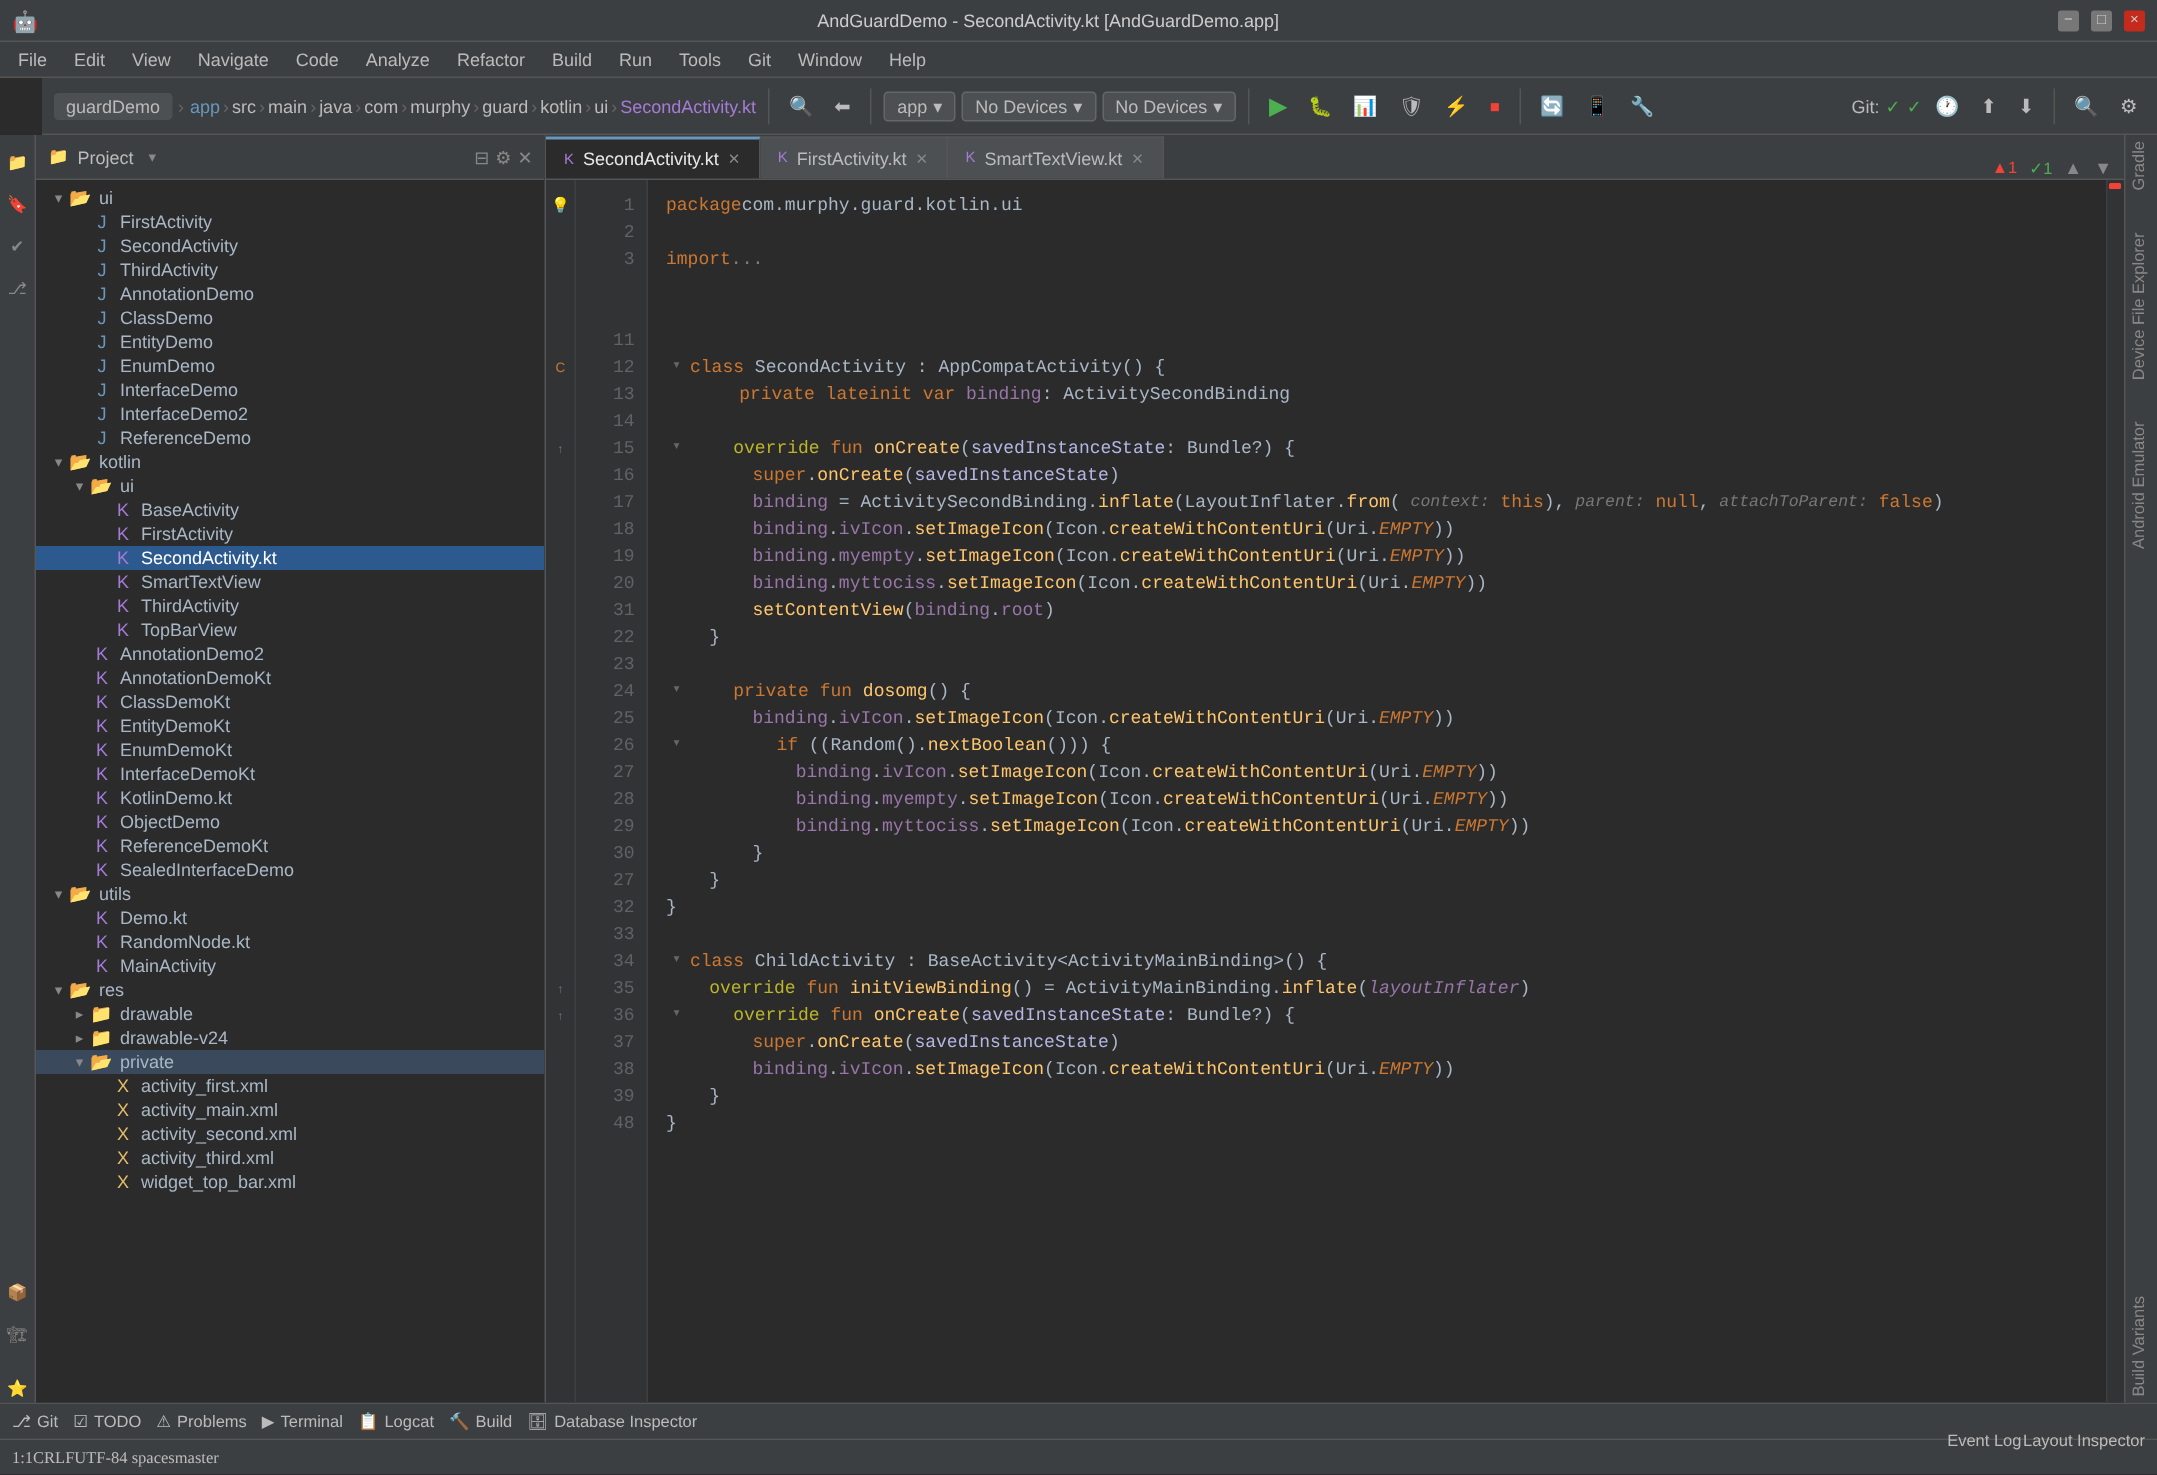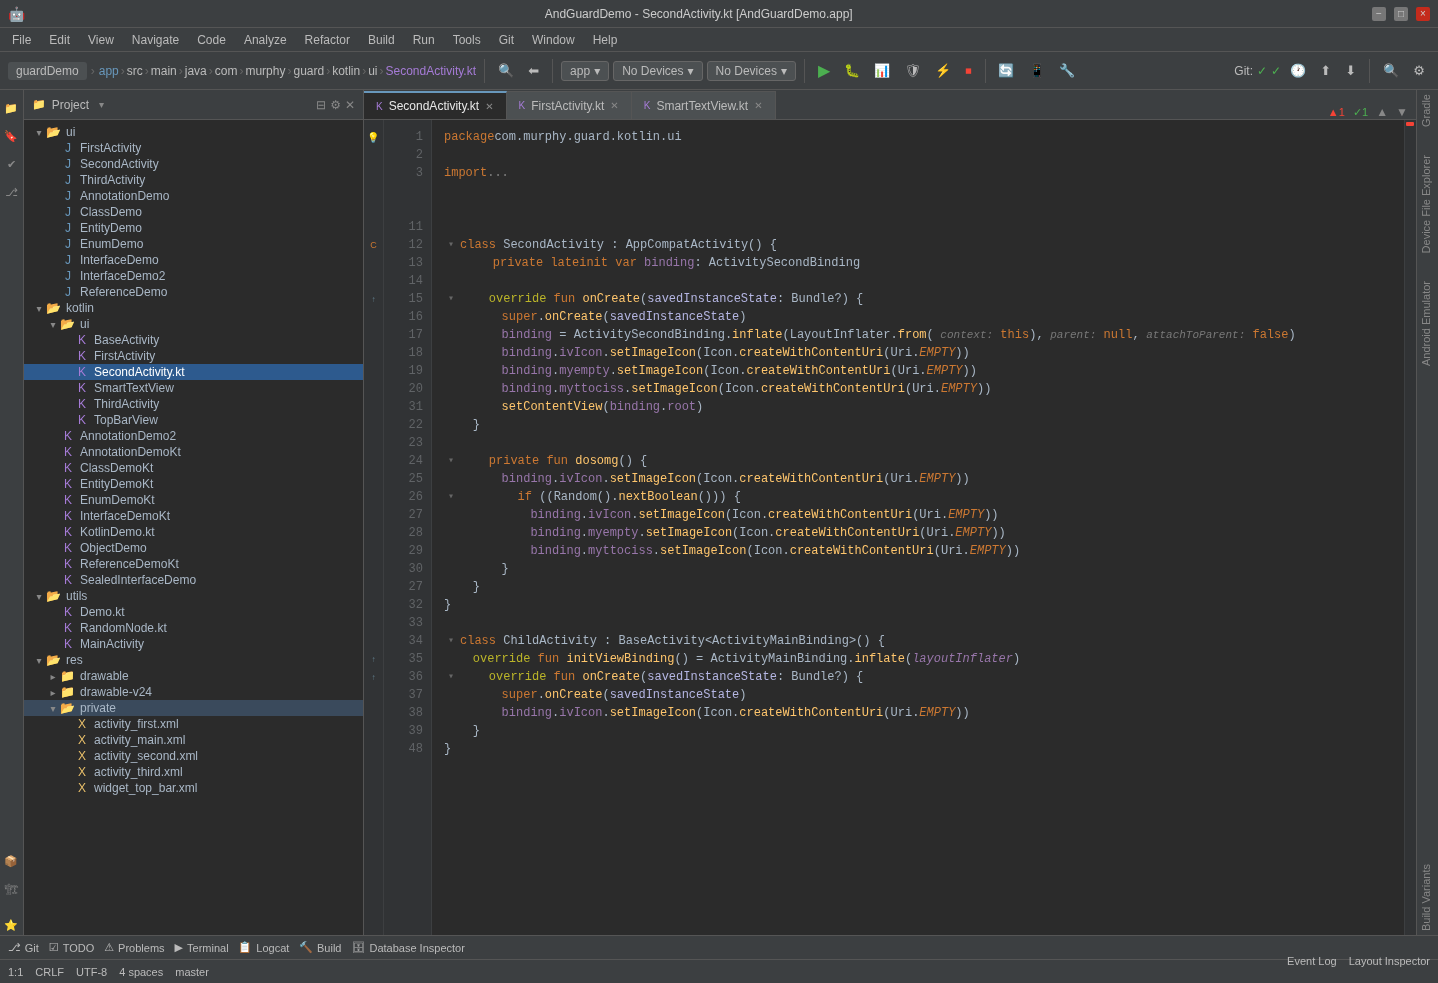--- a/index.html
+++ b/index.html
@@ -54,20 +54,21 @@
 
     
     #toolbar {
       height: 38px;
       background: #3c3f41;
       display: flex;
       align-items: center;
       padding: 0 8px;
       border-bottom: 1px solid #555;
       gap: 4px;
+      margin-left: 28px;
     }
     .toolbar-project {
       background: #4c5052;
       padding: 2px 8px;
       border-radius: 3px;
       color: #bbb;
       font-size: 12px;
     }
     .toolbar-breadcrumb {
       display: flex;
@@ -307,21 +308,21 @@
       border-top: 1px solid #555;
       display: flex;
       align-items: center;
       padding: 0 8px;
       font-size: 11px;
       color: #888;
       gap: 12px;
     }
     .status-item { display: flex; align-items: center; gap: 4px; }
     .status-left { display: flex; gap: 10px; flex: 1; }
-    .status-right { display: flex; gap: 12px; margin-top: 27px; }
+    .status-right { display: flex; gap: 1px; margin-top: 27px; }
     .status-event-log { color: #bbb; cursor: pointer; }
 
     
     #bottom-bar {
       height: 24px;
       background: #3c3f41;
       border-top: 1px solid #555;
       display: flex;
       align-items: center;
       padding: 0 8px;
@@ -1005,20 +1006,20 @@
       <span>Database Inspector</span>
     </div>
   </div>
   <div class="status-right">
     <span class="status-event-log">Event Log</span>
     <span style="cursor:pointer;color:#bbb;">Layout Inspector</span>
   </div>
 </div>
 
 <div id="bottom-bar">
-  <div style="display:flex;gap:12px;flex-shrink:0;">
+  <div style="display:flex;gap:0;flex-shrink:0;font-family:Liberation Serif, serif;">
     <span style="cursor:pointer;color:#bbb;">1:1</span>
     <span style="cursor:pointer;color:#bbb;">CRLF</span>
     <span style="cursor:pointer;color:#bbb;">UTF-8</span>
     <span style="cursor:pointer;color:#bbb;">4 spaces</span>
     <span style="cursor:pointer;color:#bbb;">master</span>
   </div>
 </div>
 
 </body></html>

